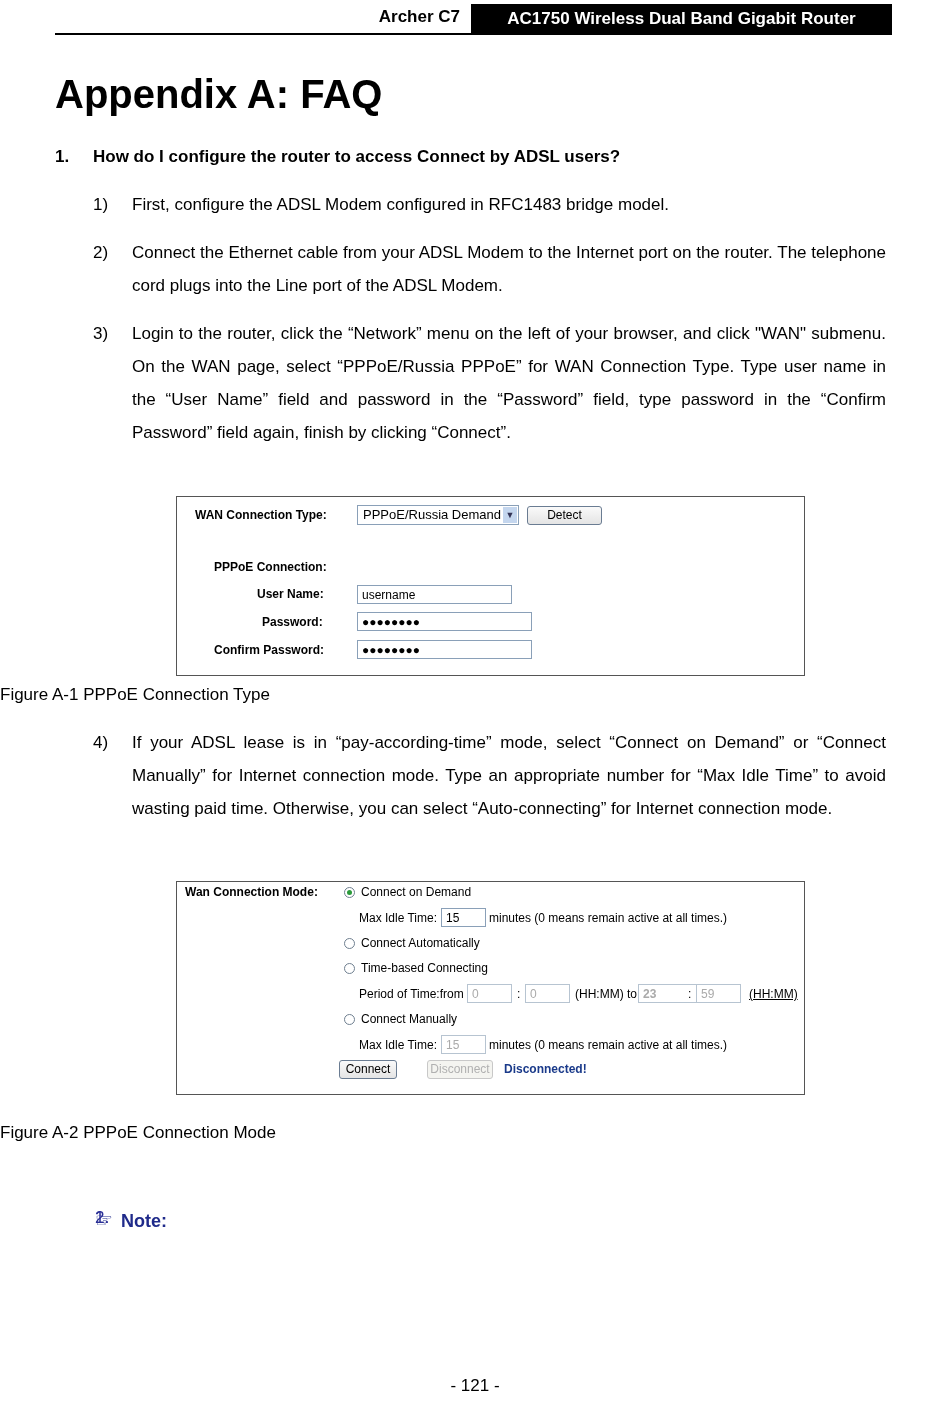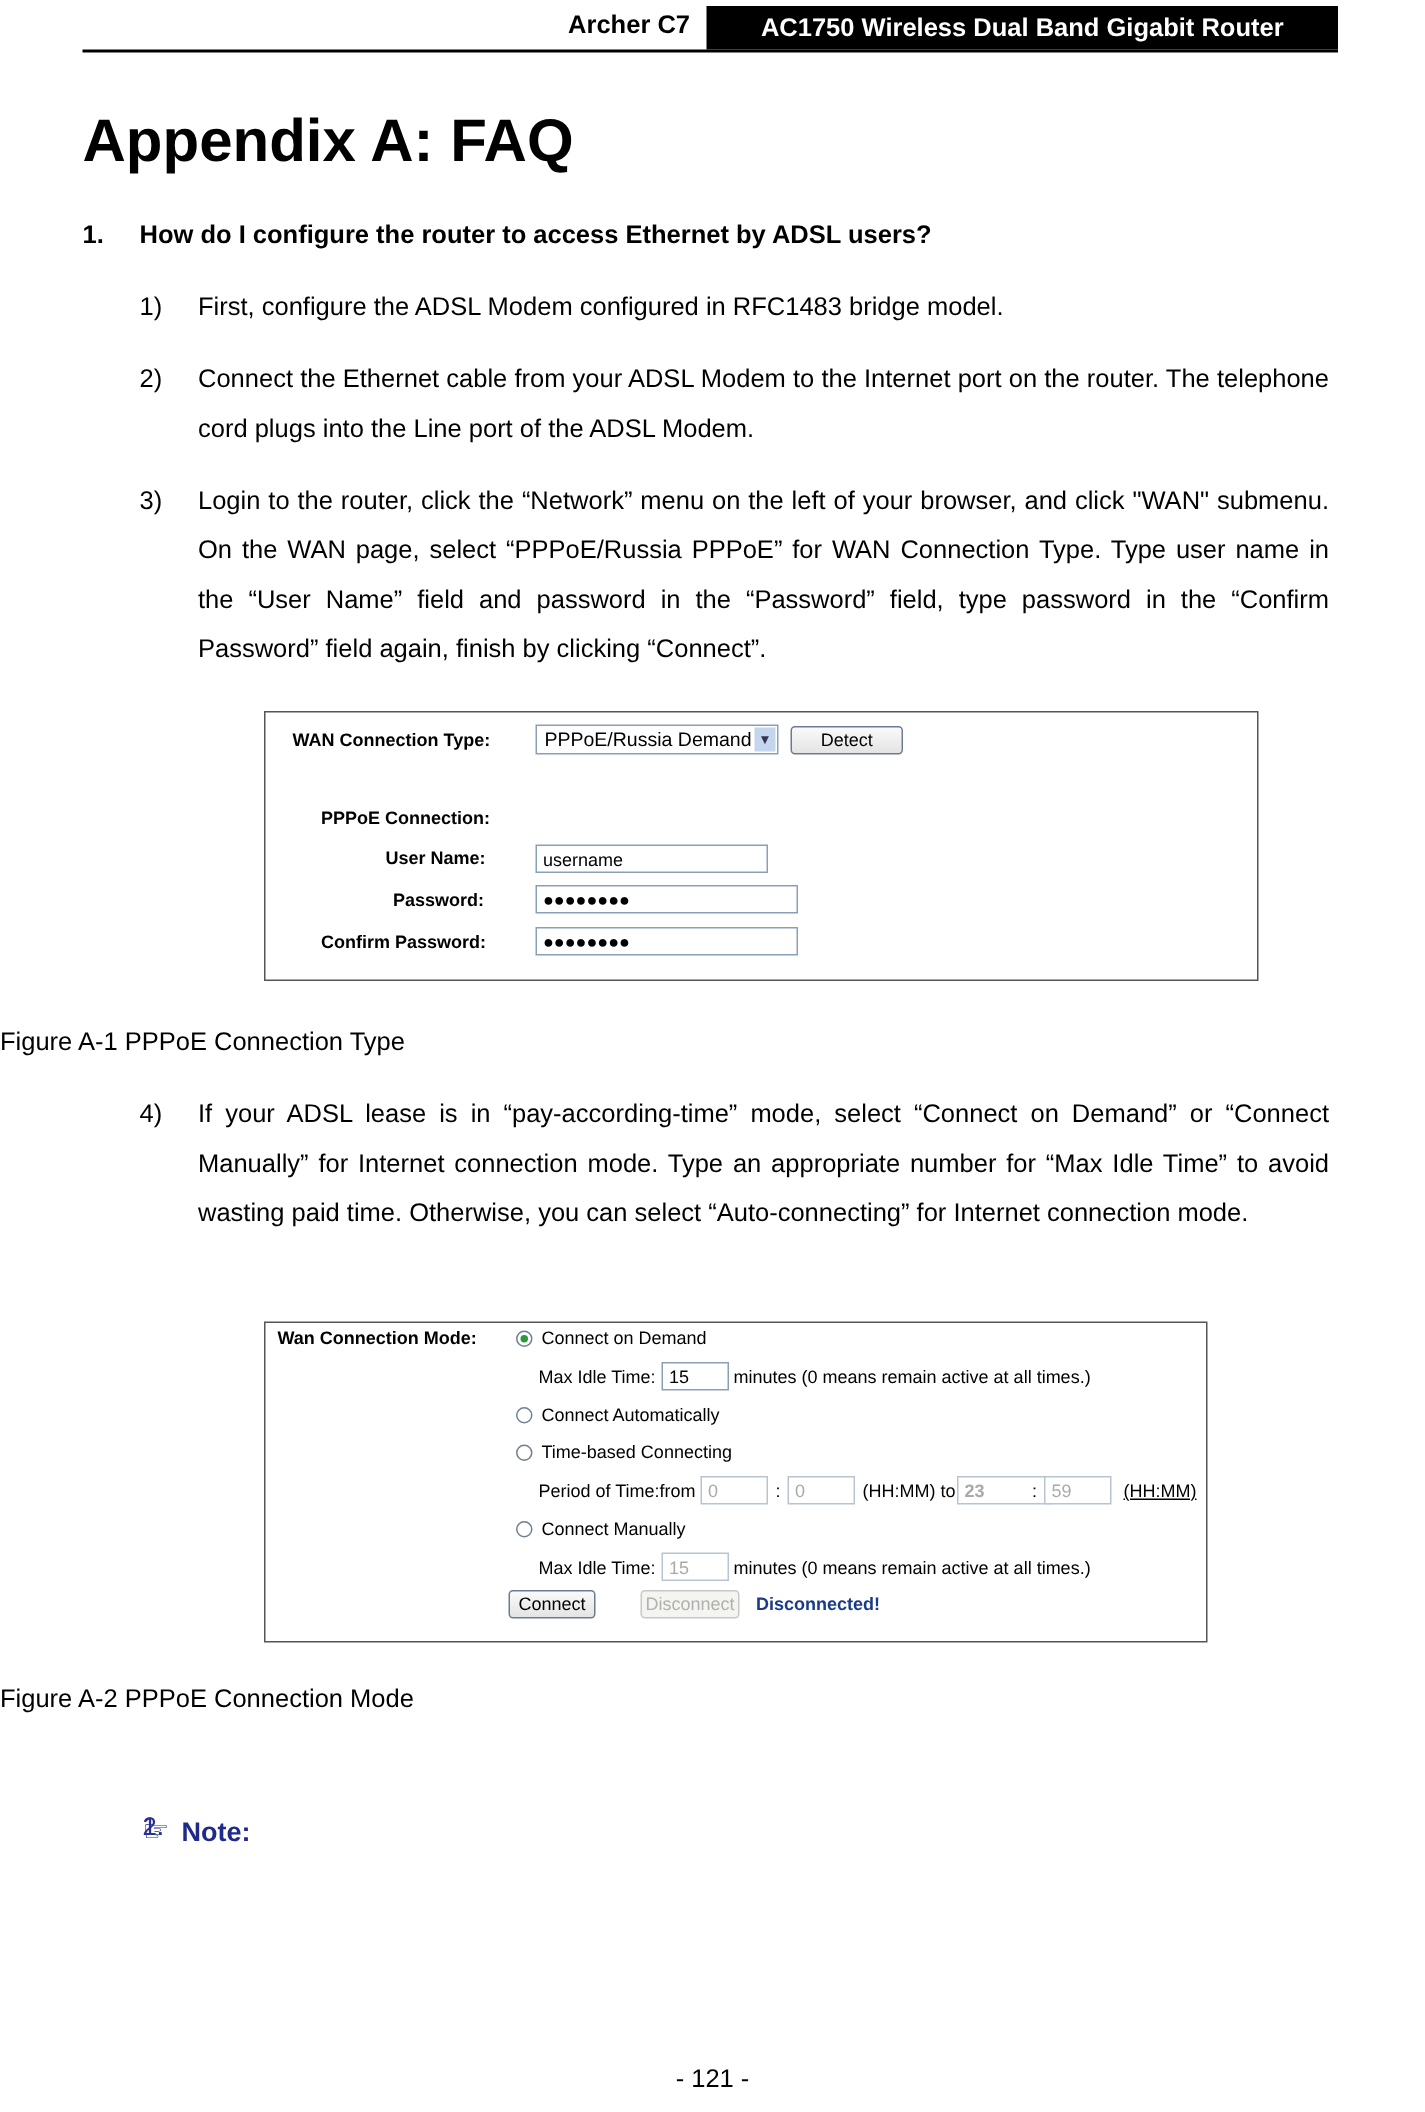--- a/index.html
+++ b/index.html
@@ -36,37 +36,37 @@
 <body>
 
 <div class="header">
   <span class="model">Archer C7</span>
   <span class="product">AC1750 Wireless Dual Band Gigabit Router</span>
 </div>
 
 <h1 class="title">Appendix A: FAQ</h1>
 
 <div class="q">
-  <span class="num">1.</span><span>How do I configure the router to access Ethernet by ADSL users?</span>
+  <span class="num">1.</span><span>How do I configure the router to access Connect by ADSL users?</span>
 </div>
 
 <div class="step" style="top:188px;">
   <span class="n">1)</span>
   <div class="t">First, configure the ADSL Modem configured in RFC1483 bridge model.</div>
 </div>
 <div class="step" style="top:236px;">
   <span class="n">2)</span>
   <div class="t">Connect the Ethernet cable from your ADSL Modem to the Internet port on the router. The telephone cord plugs into the Line port of the ADSL Modem.</div>
 </div>
 <div class="step" style="top:317px;">
   <span class="n">3)</span>
   <div class="t">Login to the router, click the “Network” menu on the left of your browser, and click "WAN" submenu. On the WAN page, select “PPPoE/Russia PPPoE” for WAN Connection Type. Type user name in the “User Name” field and password in the “Password” field, type password in the “Confirm Password” field again, finish by clicking “Connect”.</div>
 </div>
 
-<div class="fig" style="left:176px; top:474px; width:627px; height:178px;padding-left:34px;">
+<div class="fig" style="left:176px; top:496px; width:627px; height:178px;">
   <span class="lbl" style="left:18px; top:11px;">WAN Connection Type:</span>
   <div class="sel" style="left:180px; top:8px; width:162px;">
     <span>PPPoE/Russia Demand</span>
     <span class="arr">▼</span>
   </div>
   <div class="btn" style="left:350px; top:9px; width:75px;">Detect</div>
   <span class="lbl" style="left:37px; top:63px;">PPPoE Connection:</span>
   <span class="lbl" style="left:80px; top:90px;">User Name:</span>
   <input style="left: 180px; top: 88px; width: 155px;" value="username">
   <span class="lbl" style="left:85px; top:118px;">Password:</span>

